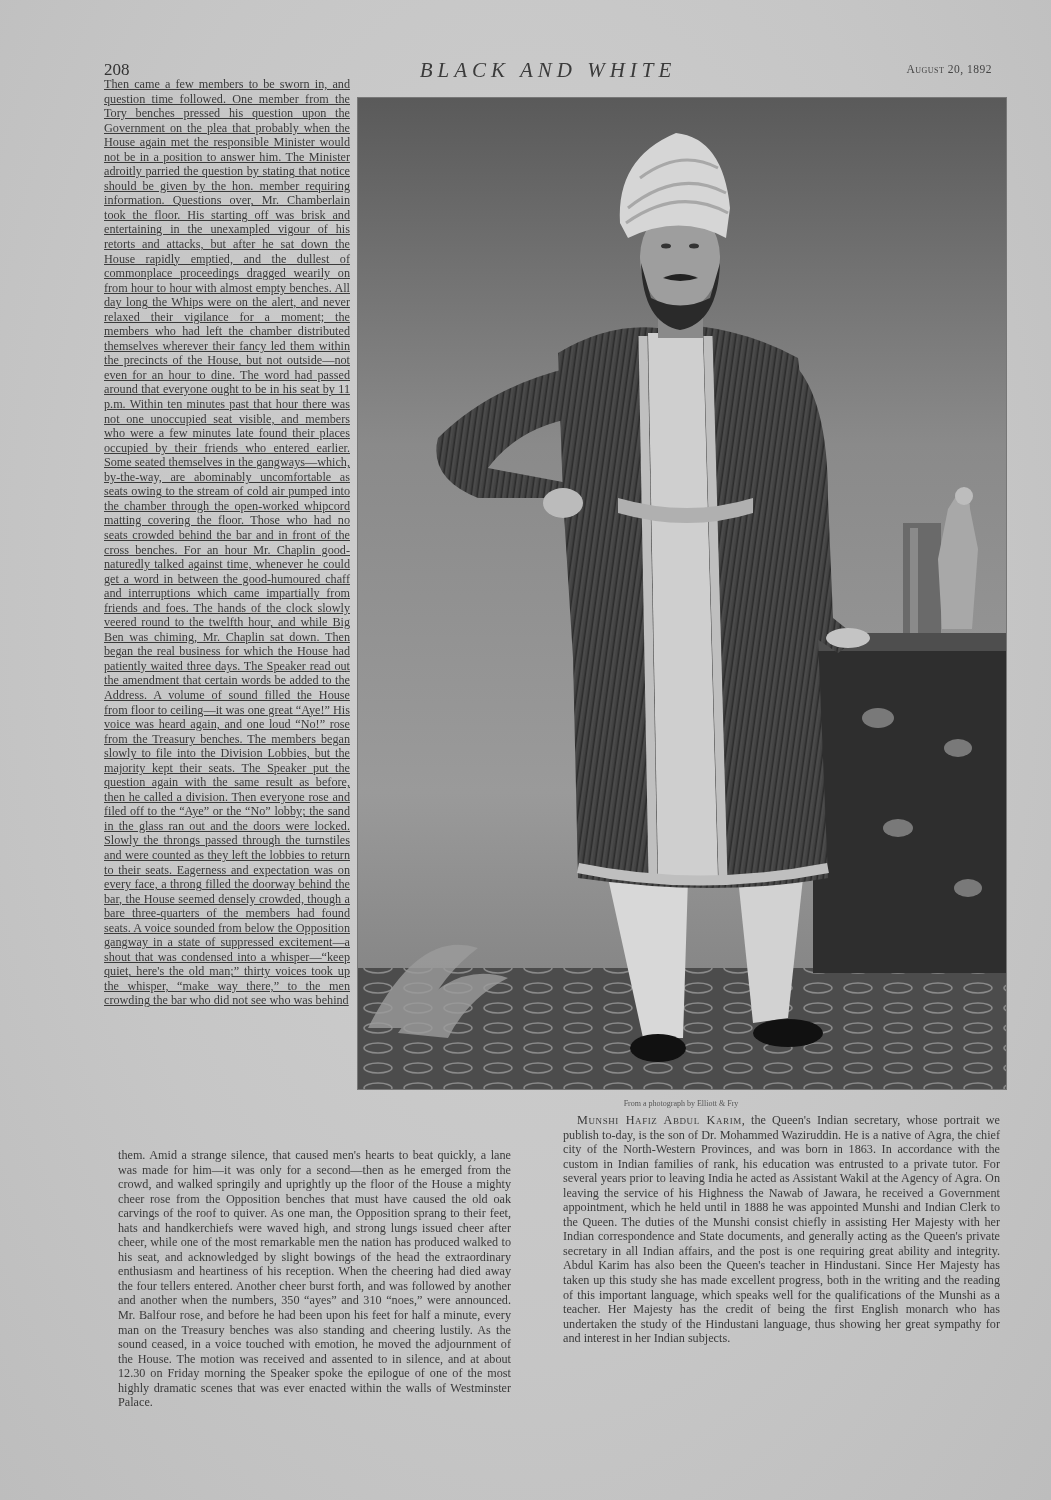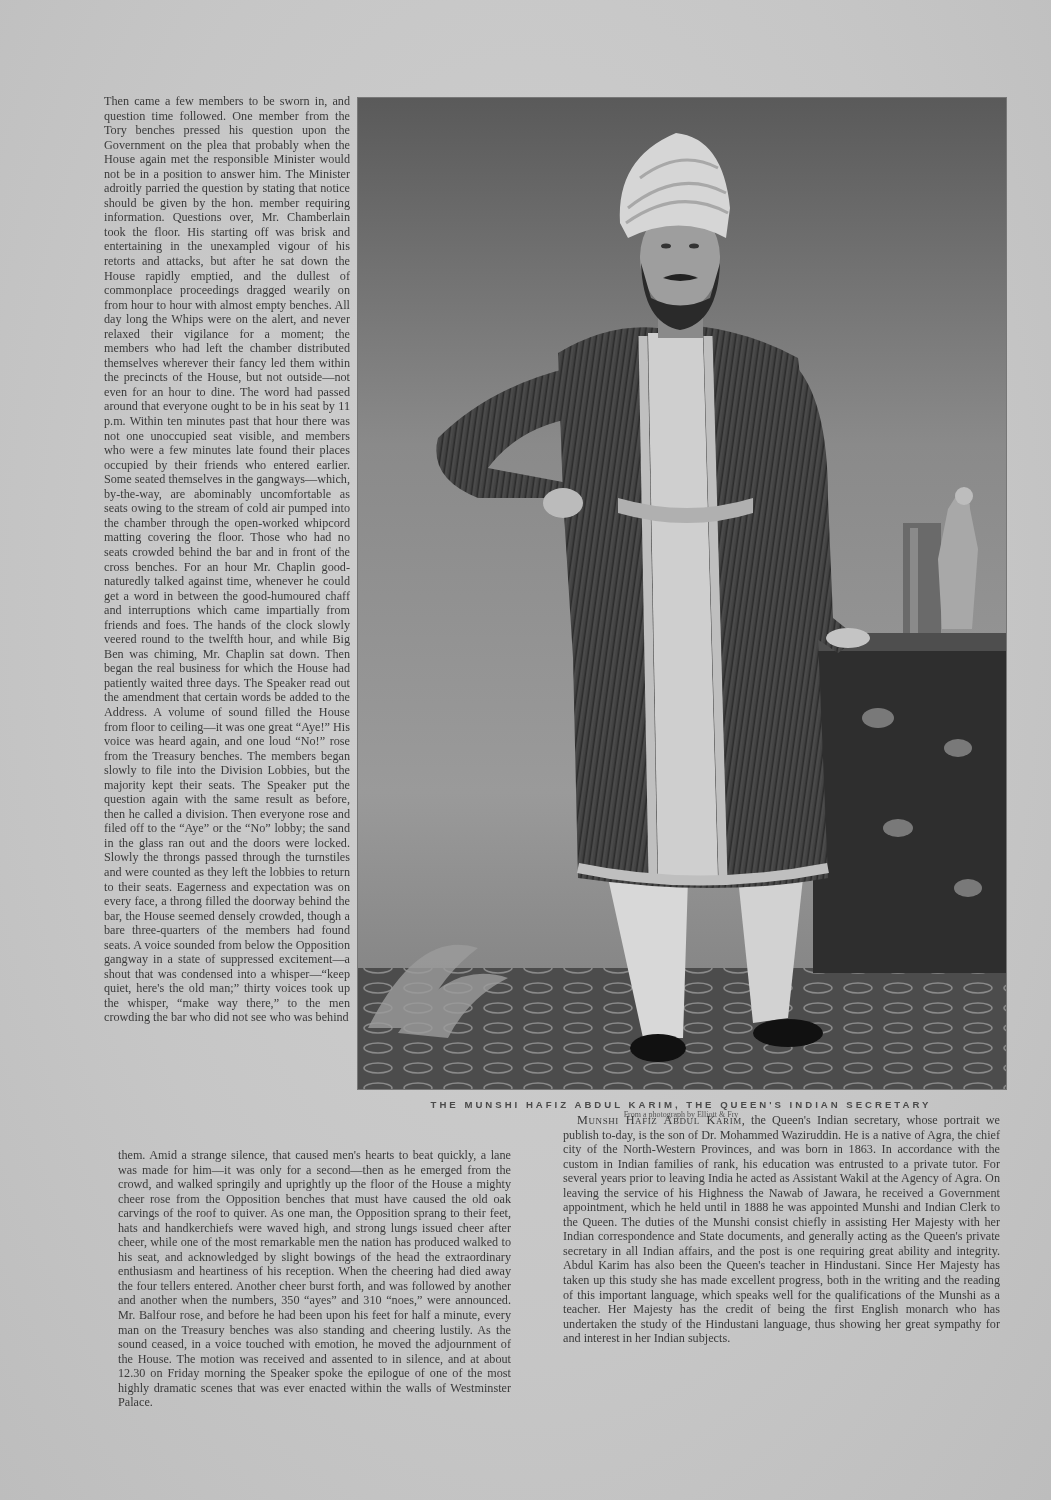--- a/index.html
+++ b/index.html
@@ -13,23 +13,24 @@
   .page {
     position:absolute; left:0; top:0; width:1051px; height:1500px;
     background: radial-gradient(ellipse at 50% 40%, #d0d0d0 0%, #c6c6c6 60%, #bdbdbd 100%);
   }
   .running-head { position:absolute; top:58px; left:104px; width:888px; height:24px; }
   .page-number { position:absolute; left:0; top:2px; font-size:17px; color:#333; }
   .masthead { position:absolute; left:0; right:0; top:0; text-align:center; font-style:italic; font-size:21px; letter-spacing:5px; color:#3b3b3b; }
   .issue-date { position:absolute; right:0; top:5px; font-size:11.5px; font-variant:small-caps; letter-spacing:0.5px; color:#444; }
 
   .col-left {
-    position:absolute; left:104px; top:94px; width:246px;
+    position:absolute; left:104px; top:77px; width:246px;
     font-size:12.2px; line-height:14.55px; text-align:justify;
     hyphens:auto;
+    text-decoration:underline;
   }
   .col-left p { margin:0; text-indent:0; }
 
   .photo-frame {
     position:absolute; left:357px; top:97px; width:648px; height:991px;
     border:1px solid #777;
     background:#6a6a6a;
     overflow:hidden;
   }
   .photo-frame svg { display:block; }
@@ -48,20 +49,25 @@
     font-size:12.2px; line-height:14.55px; text-align:justify;
   }
   .col-right p { margin:0; text-indent:14px; }
   .smallcaps { font-variant:small-caps; letter-spacing:0.6px; }
 </style>
 </head>
 <body>
 
 <div class="page">
 
+  <div class="running-head">
+    <span class="page-number">208</span>
+    <div class="masthead">BLACK AND WHITE</div>
+    <span class="issue-date">August 20, 1892</span>
+  </div>
 
   <div class="col-left">
     <p>Then came a few members to be sworn in, and question time followed. One member from the Tory benches pressed his question upon the Government on the plea that probably when the House again met the responsible Minister would not be in a position to answer him. The Minister adroitly parried the question by stating that notice should be given by the hon. member requiring information. Questions over, Mr. Chamberlain took the floor. His starting off was brisk and entertaining in the unexampled vigour of his retorts and attacks, but after he sat down the House rapidly emptied, and the dullest of commonplace proceedings dragged wearily on from hour to hour with almost empty benches. All day long the Whips were on the alert, and never relaxed their vigilance for a moment; the members who had left the chamber distributed themselves wherever their fancy led them within the precincts of the House, but not outside—not even for an hour to dine. The word had passed around that everyone ought to be in his seat by 11 p.m. Within ten minutes past that hour there was not one unoccupied seat visible, and members who were a few minutes late found their places occupied by their friends who entered earlier. Some seated themselves in the gangways—which, by-the-way, are abominably uncomfortable as seats owing to the stream of cold air pumped into the chamber through the open-worked whipcord matting covering the floor. Those who had no seats crowded behind the bar and in front of the cross benches. For an hour Mr. Chaplin good-naturedly talked against time, whenever he could get a word in between the good-humoured chaff and interruptions which came impartially from friends and foes. The hands of the clock slowly veered round to the twelfth hour, and while Big Ben was chiming, Mr. Chaplin sat down. Then began the real business for which the House had patiently waited three days. The Speaker read out the amendment that certain words be added to the Address. A volume of sound filled the House from floor to ceiling—it was one great “Aye!” His voice was heard again, and one loud “No!” rose from the Treasury benches. The members began slowly to file into the Division Lobbies, but the majority kept their seats. The Speaker put the question again with the same result as before, then he called a division. Then everyone rose and filed off to the “Aye” or the “No” lobby; the sand in the glass ran out and the doors were locked. Slowly the throngs passed through the turnstiles and were counted as they left the lobbies to return to their seats. Eagerness and expectation was on every face, a throng filled the doorway behind the bar, the House seemed densely crowded, though a bare three-quarters of the members had found seats. A voice sounded from below the Opposition gangway in a state of suppressed excitement—a shout that was condensed into a whisper—“keep quiet, here's the old man;” thirty voices took up the whisper, “make way there,” to the men crowding the bar who did not see who was behind</p>
   </div>
 
   <div class="photo-frame" title="Engraved portrait of a standing man in a turban and long striped silk robe, one hand on hip, the other resting on an ornate cabinet with a small statuette">
     <svg width="648" height="991" viewBox="0 0 648 991">
       <defs>
         <linearGradient id="bg" x1="0" y1="0" x2="0" y2="1">
           <stop offset="0" stop-color="#5a5a5a"></stop>
@@ -138,21 +144,20 @@
       <ellipse cx="336" cy="148" rx="5" ry="2.5" fill="#333"></ellipse>
 
       <path d="M262 125 Q258 60 318 35 Q365 40 372 110 L368 140 Q322 115 270 140 Z" fill="#d6d6d6"></path>
       <path d="M270 110 Q320 70 368 95" stroke="#a8a8a8" stroke-width="3" fill="none"></path>
       <path d="M268 125 Q320 88 370 115" stroke="#a8a8a8" stroke-width="3" fill="none"></path>
       <path d="M282 80 Q322 50 360 70" stroke="#a8a8a8" stroke-width="3" fill="none"></path>
     </svg>
   </div>
 
   <div class="caption">
-    <div class="caption-title">THE MUNSHI HAFIZ ABDUL KARIM, THE QUEEN'S INDIAN SECRETARY</div>
     <div class="caption-credit">From a photograph by Elliott &amp; Fry</div>
   </div>
 
   <div class="col-wide">
     <p>them. Amid a strange silence, that caused men's hearts to beat quickly, a lane was made for him—it was only for a second—then as he emerged from the crowd, and walked springily and uprightly up the floor of the House a mighty cheer rose from the Opposition benches that must have caused the old oak carvings of the roof to quiver. As one man, the Opposition sprang to their feet, hats and handkerchiefs were waved high, and strong lungs issued cheer after cheer, while one of the most remarkable men the nation has produced walked to his seat, and acknowledged by slight bowings of the head the extraordinary enthusiasm and heartiness of his reception. When the cheering had died away the four tellers entered. Another cheer burst forth, and was followed by another and another when the numbers, 350 “ayes” and 310 “noes,” were announced. Mr. Balfour rose, and before he had been upon his feet for half a minute, every man on the Treasury benches was also standing and cheering lustily. As the sound ceased, in a voice touched with emotion, he moved the adjournment of the House. The motion was received and assented to in silence, and at about 12.30 on Friday morning the Speaker spoke the epilogue of one of the most highly dramatic scenes that was ever enacted within the walls of Westminster Palace.</p>
   </div>
 
   <div class="col-right">
     <p><span class="smallcaps">Munshi Hafiz Abdul Karim</span><span>, the Queen's Indian secretary, whose portrait we publish to-day, is the son of Dr. Mohammed Waziruddin. He is a native of Agra, the chief city of the North-Western Provinces, and was born in 1863. In accordance with the custom in Indian families of rank, his education was entrusted to a private tutor. For several years prior to leaving India he acted as Assistant Wakil at the Agency of Agra. On leaving the service of his Highness the Nawab of Jawara, he received a Government appointment, which he held until in 1888 he was appointed Munshi and Indian Clerk to the Queen. The duties of the Munshi consist chiefly in assisting Her Majesty with her Indian correspondence and State documents, and generally acting as the Queen's private secretary in all Indian affairs, and the post is one requiring great ability and integrity. Abdul Karim has also been the Queen's teacher in Hindustani. Since Her Majesty has taken up this study she has made excellent progress, both in the writing and the reading of this important language, which speaks well for the qualifications of the Munshi as a teacher. Her Majesty has the credit of being the first English monarch who has undertaken the study of the Hindustani language, thus showing her great sympathy for and interest in her Indian subjects.</span></p>
   </div>

